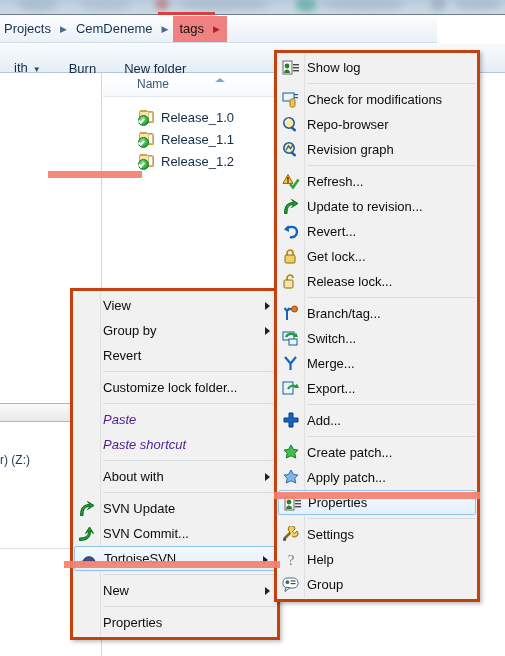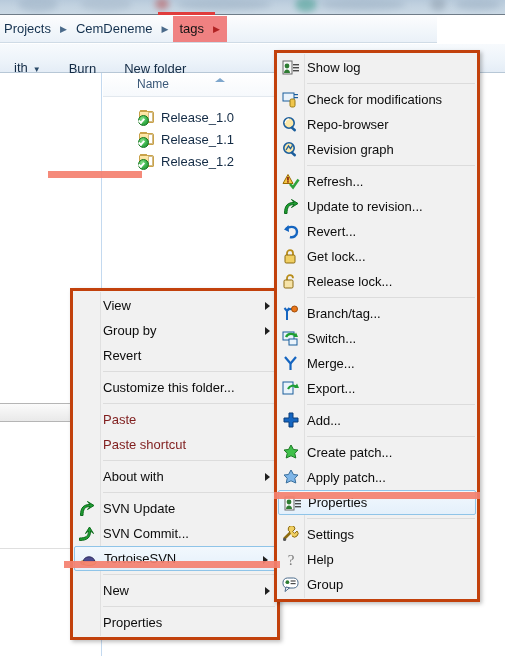--- a/index.html
+++ b/index.html
@@ -158,21 +158,21 @@
   .ctx-menu .gutter {
     position:absolute; left:1px; top:1px; bottom:1px; width:27px;
     background:#f1f1f1;
     border-right:1px solid #e0e0e0;
   }
   .ctx-item {
     position:relative; height:25px; display:flex; align-items:center;
     padding-left:30px; padding-right:22px;
     font-size:13px; color:#0c0c0c; white-space:nowrap;
   }
-  .ctx-item.disabled { color:#7f1d1d; }
+  .ctx-item.disabled { color:#4c1d95;font-style:italic; }
   .ctx-item.hovered {
     background: linear-gradient(180deg,#f2f8fd,#e4f0fb);
     border:1px solid #8fc4e8; border-radius:2px;
     margin:0 1px; padding-left:29px;
   }
   .ctx-sep {
     height:1px; margin:3px 2px 3px 30px; background:#dcdcdc;
   }
   .submenu-arrow {
     position:absolute; right:7px; top:9px; width:0; height:0;
@@ -234,20 +234,21 @@
     <span>ith</span><span class="tb-caret">▼</span>
   </span>
   <span class="tb-item">Burn</span>
   <span class="tb-item">New folder</span>
 </div>
 
 <div id="explorer-body">
 
   <div id="nav-pane">
     <div id="nav-drive-btn"></div>
+    <div id="nav-drive-label">r) (Z:)</div>
     <div id="nav-gap-line"></div>
   </div>
 
   <div id="list-pane">
     <div id="col-header">
       <div id="col-name-label">Name</div>
       <div id="sort-asc-icon"></div>
       <div id="col-divider"></div>
     </div>
 
@@ -298,21 +299,21 @@
       </div>
       <div class="ctx-item">
         <span class="ctx-label">Group by</span>
         <span class="submenu-arrow"></span>
       </div>
       <div class="ctx-item">
         <span class="ctx-label">Revert</span>
       </div>
       <div class="ctx-sep"></div>
       <div class="ctx-item">
-        <span class="ctx-label">Customize this folder...</span>
+        <span class="ctx-label">Customize lock folder...</span>
       </div>
       <div class="ctx-sep"></div>
       <div class="ctx-item disabled">
         <span class="ctx-label">Paste</span>
       </div>
       <div class="ctx-item disabled">
         <span class="ctx-label">Paste shortcut</span>
       </div>
       <div class="ctx-sep"></div>
       <div class="ctx-item">

